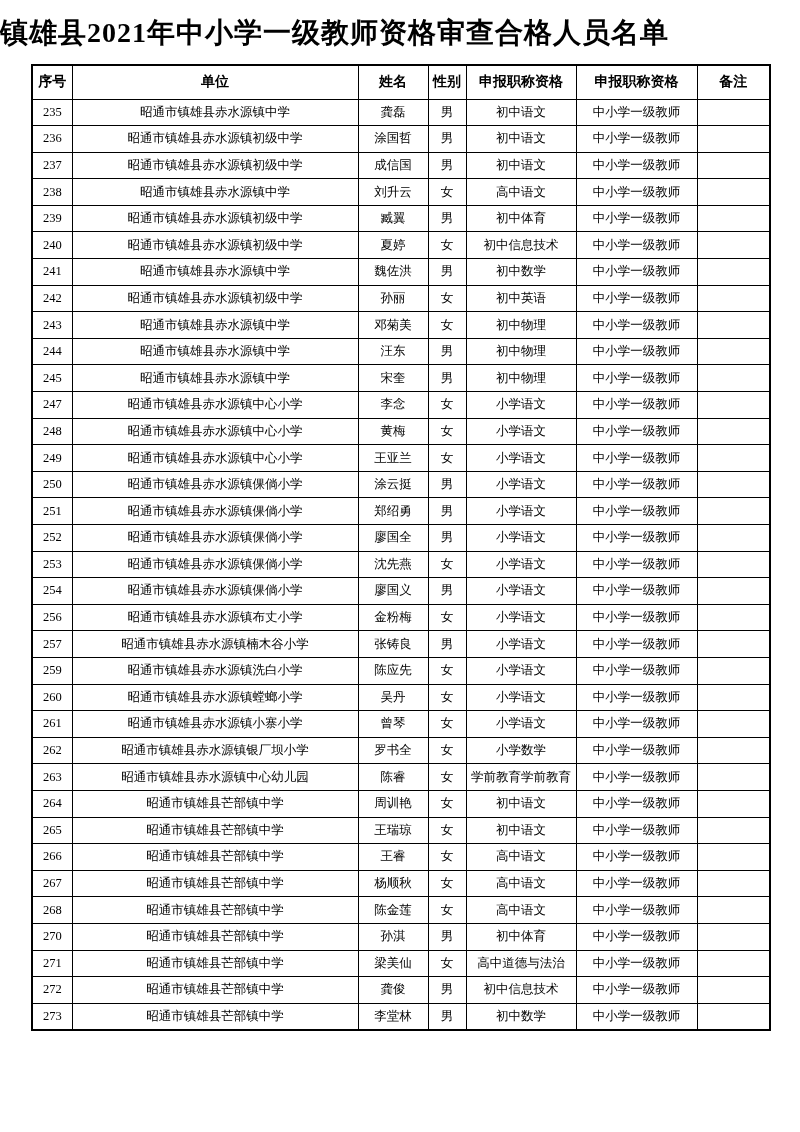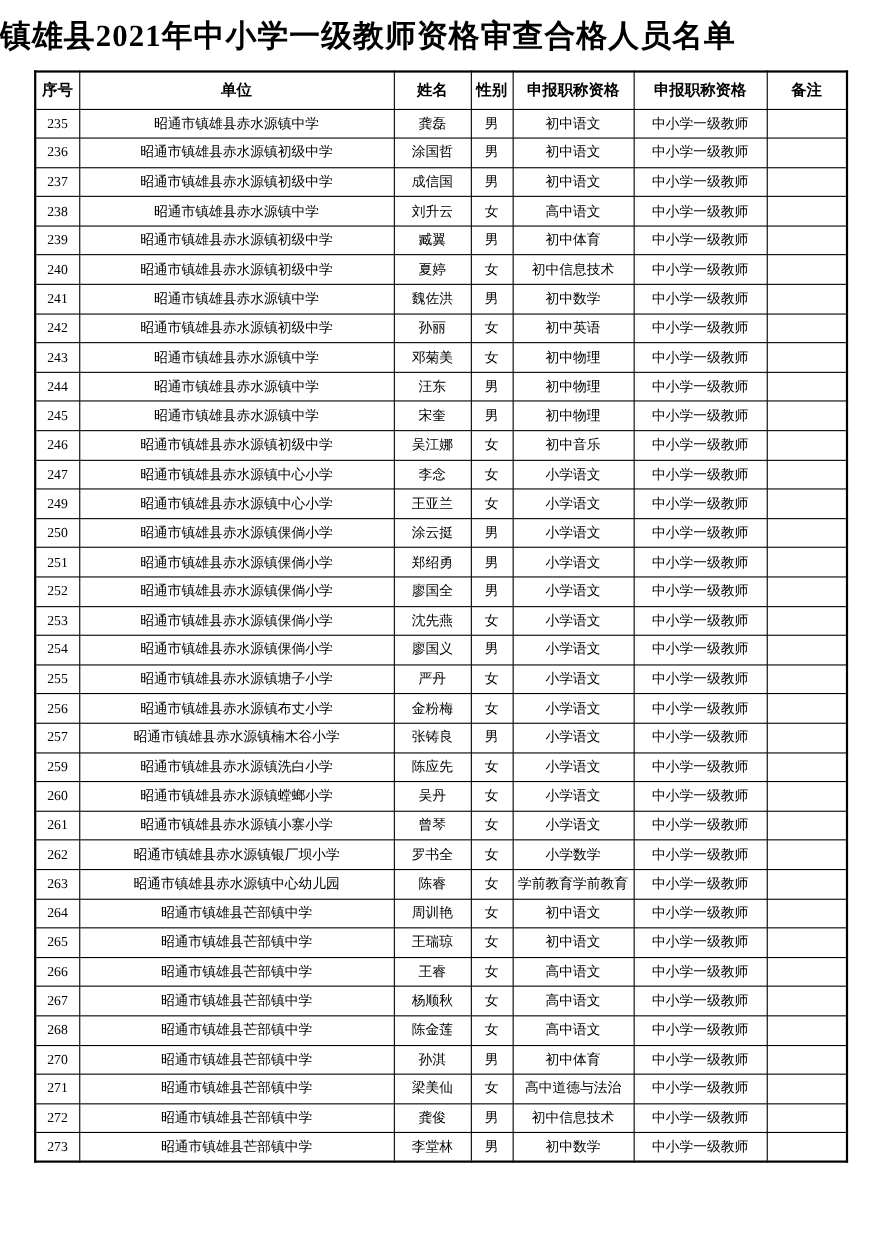--- a/index.html
+++ b/index.html
@@ -176,38 +176,38 @@
         <tr>
           <td>245</td>
           <td>昭通市镇雄县赤水源镇中学</td>
           <td>宋奎</td>
           <td>男</td>
           <td>初中物理</td>
           <td>中小学一级教师</td>
           <td></td>
         </tr>
         <tr>
-          <td>246</td>
-          <td>昭通市镇雄县赤水源镇初级中学</td>
-          <td>吴江娜</td>
-          <td>女</td>
-          <td>初中音乐</td>
-          <td>中小学一级教师</td>
-          <td></td>
-        </tr>
-        <tr>
           <td>247</td>
           <td>昭通市镇雄县赤水源镇中心小学</td>
           <td>李念</td>
           <td>女</td>
           <td>小学语文</td>
           <td>中小学一级教师</td>
           <td></td>
         </tr>
         <tr>
+          <td>248</td>
+          <td>昭通市镇雄县赤水源镇中心小学</td>
+          <td>黄梅</td>
+          <td>女</td>
+          <td>小学语文</td>
+          <td>中小学一级教师</td>
+          <td></td>
+        </tr>
+        <tr>
           <td>249</td>
           <td>昭通市镇雄县赤水源镇中心小学</td>
           <td>王亚兰</td>
           <td>女</td>
           <td>小学语文</td>
           <td>中小学一级教师</td>
           <td></td>
         </tr>
         <tr>
           <td>250</td>
@@ -243,29 +243,20 @@
           <td>女</td>
           <td>小学语文</td>
           <td>中小学一级教师</td>
           <td></td>
         </tr>
         <tr>
           <td>254</td>
           <td>昭通市镇雄县赤水源镇倮倘小学</td>
           <td>廖国义</td>
           <td>男</td>
-          <td>小学语文</td>
-          <td>中小学一级教师</td>
-          <td></td>
-        </tr>
-        <tr>
-          <td>255</td>
-          <td>昭通市镇雄县赤水源镇塘子小学</td>
-          <td>严丹</td>
-          <td>女</td>
           <td>小学语文</td>
           <td>中小学一级教师</td>
           <td></td>
         </tr>
         <tr>
           <td>256</td>
           <td>昭通市镇雄县赤水源镇布丈小学</td>
           <td>金粉梅</td>
           <td>女</td>
           <td>小学语文</td>

